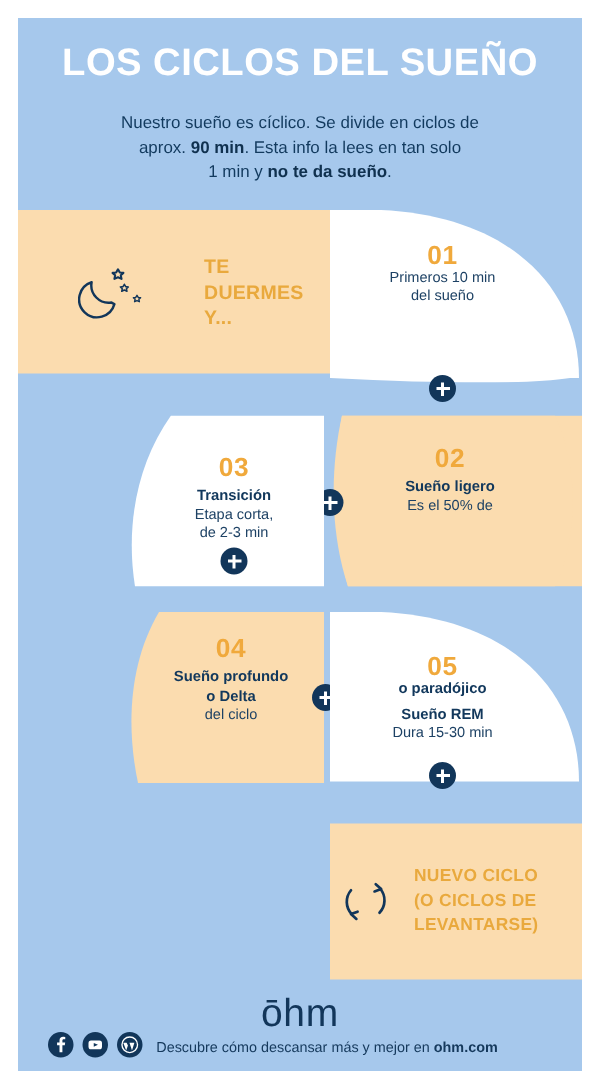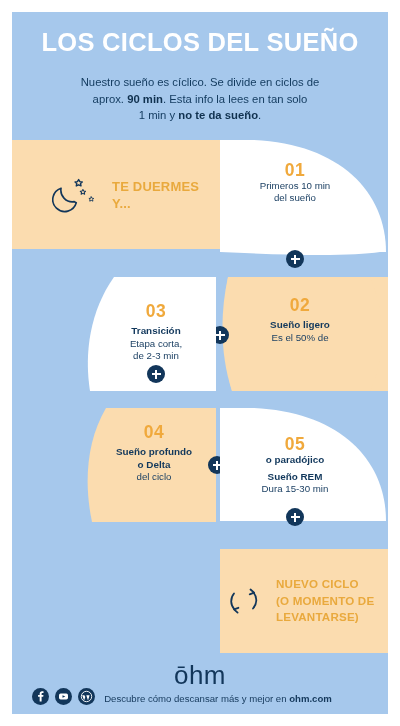--- a/index.html
+++ b/index.html
@@ -19,21 +19,21 @@
   }
   .subtitle b{font-weight:bold;color:#10314f;}
 
   
   .peach{background:#fbdcaf;}
 
   .blk{position:absolute;}
 
   
   .blk-sleep{left:0px;top:128px;width:208px;height:109px;}
-  .sleep-inner{position:absolute;left:0;top:0;right:0;bottom:0;display:flex;align-items:center;padding-left:40px;box-sizing:border-box;}
+  .sleep-inner{position:absolute;left:0;top:0;right:0;bottom:0;display:flex;align-items:center;padding-left:40px;box-sizing:border-box;gap:24px;}
   .moon-icon{width:46px;height:46px;flex:0 0 46px;}
   .sleep-label{margin-left:14px;color:#e9a93d;font-weight:bold;font-size:13px;line-height:17px;letter-spacing:.2px;}
 
   
   .wedge{position:absolute;}
   .wedge svg{display:block;}
   .wedge-txt{position:absolute;text-align:center;}
   .num{color:#f0a93c;font-weight:bold;font-size:17.5px;line-height:20px;letter-spacing:.5px;}
   .hd{color:#12385c;font-weight:bold;font-size:9.9px;line-height:12.6px;margin-top:4px;}
   .bd{color:#1d4164;font-size:9.7px;line-height:12.3px;}
@@ -159,21 +159,21 @@
         <span class="cycle-icon">
           <svg viewBox="0 0 40 40" width="40" height="40" fill="none" stroke="#12365a" stroke-width="1.8" stroke-linecap="round" stroke-linejoin="round">
             <path d="M10 12.5A12 12 0 0 0 10.5 28.5"></path>
             <path d="M29.5 11.5A12 12 0 0 1 29 27.5"></path>
             <path d="M26.5 8.5l3.6 3.2-4.4 1.6"></path>
             <path d="M13.6 31.6l-3.6-3.2 4.4-1.6"></path>
           </svg>
         </span>
         <span class="new-label">
           <span>NUEVO CICLO</span><br>
-          <span>(O MOMENTO DE</span><br>
+          <span>(O CICLOS DE</span><br>
           <span>LEVANTARSE)</span>
         </span>
       </div>
     </div>
 
     <div class="logo">ōhm</div>
 
     <div class="social">
       <span class="sicon">
         <svg width="17" height="17" viewBox="0 0 17 17">

